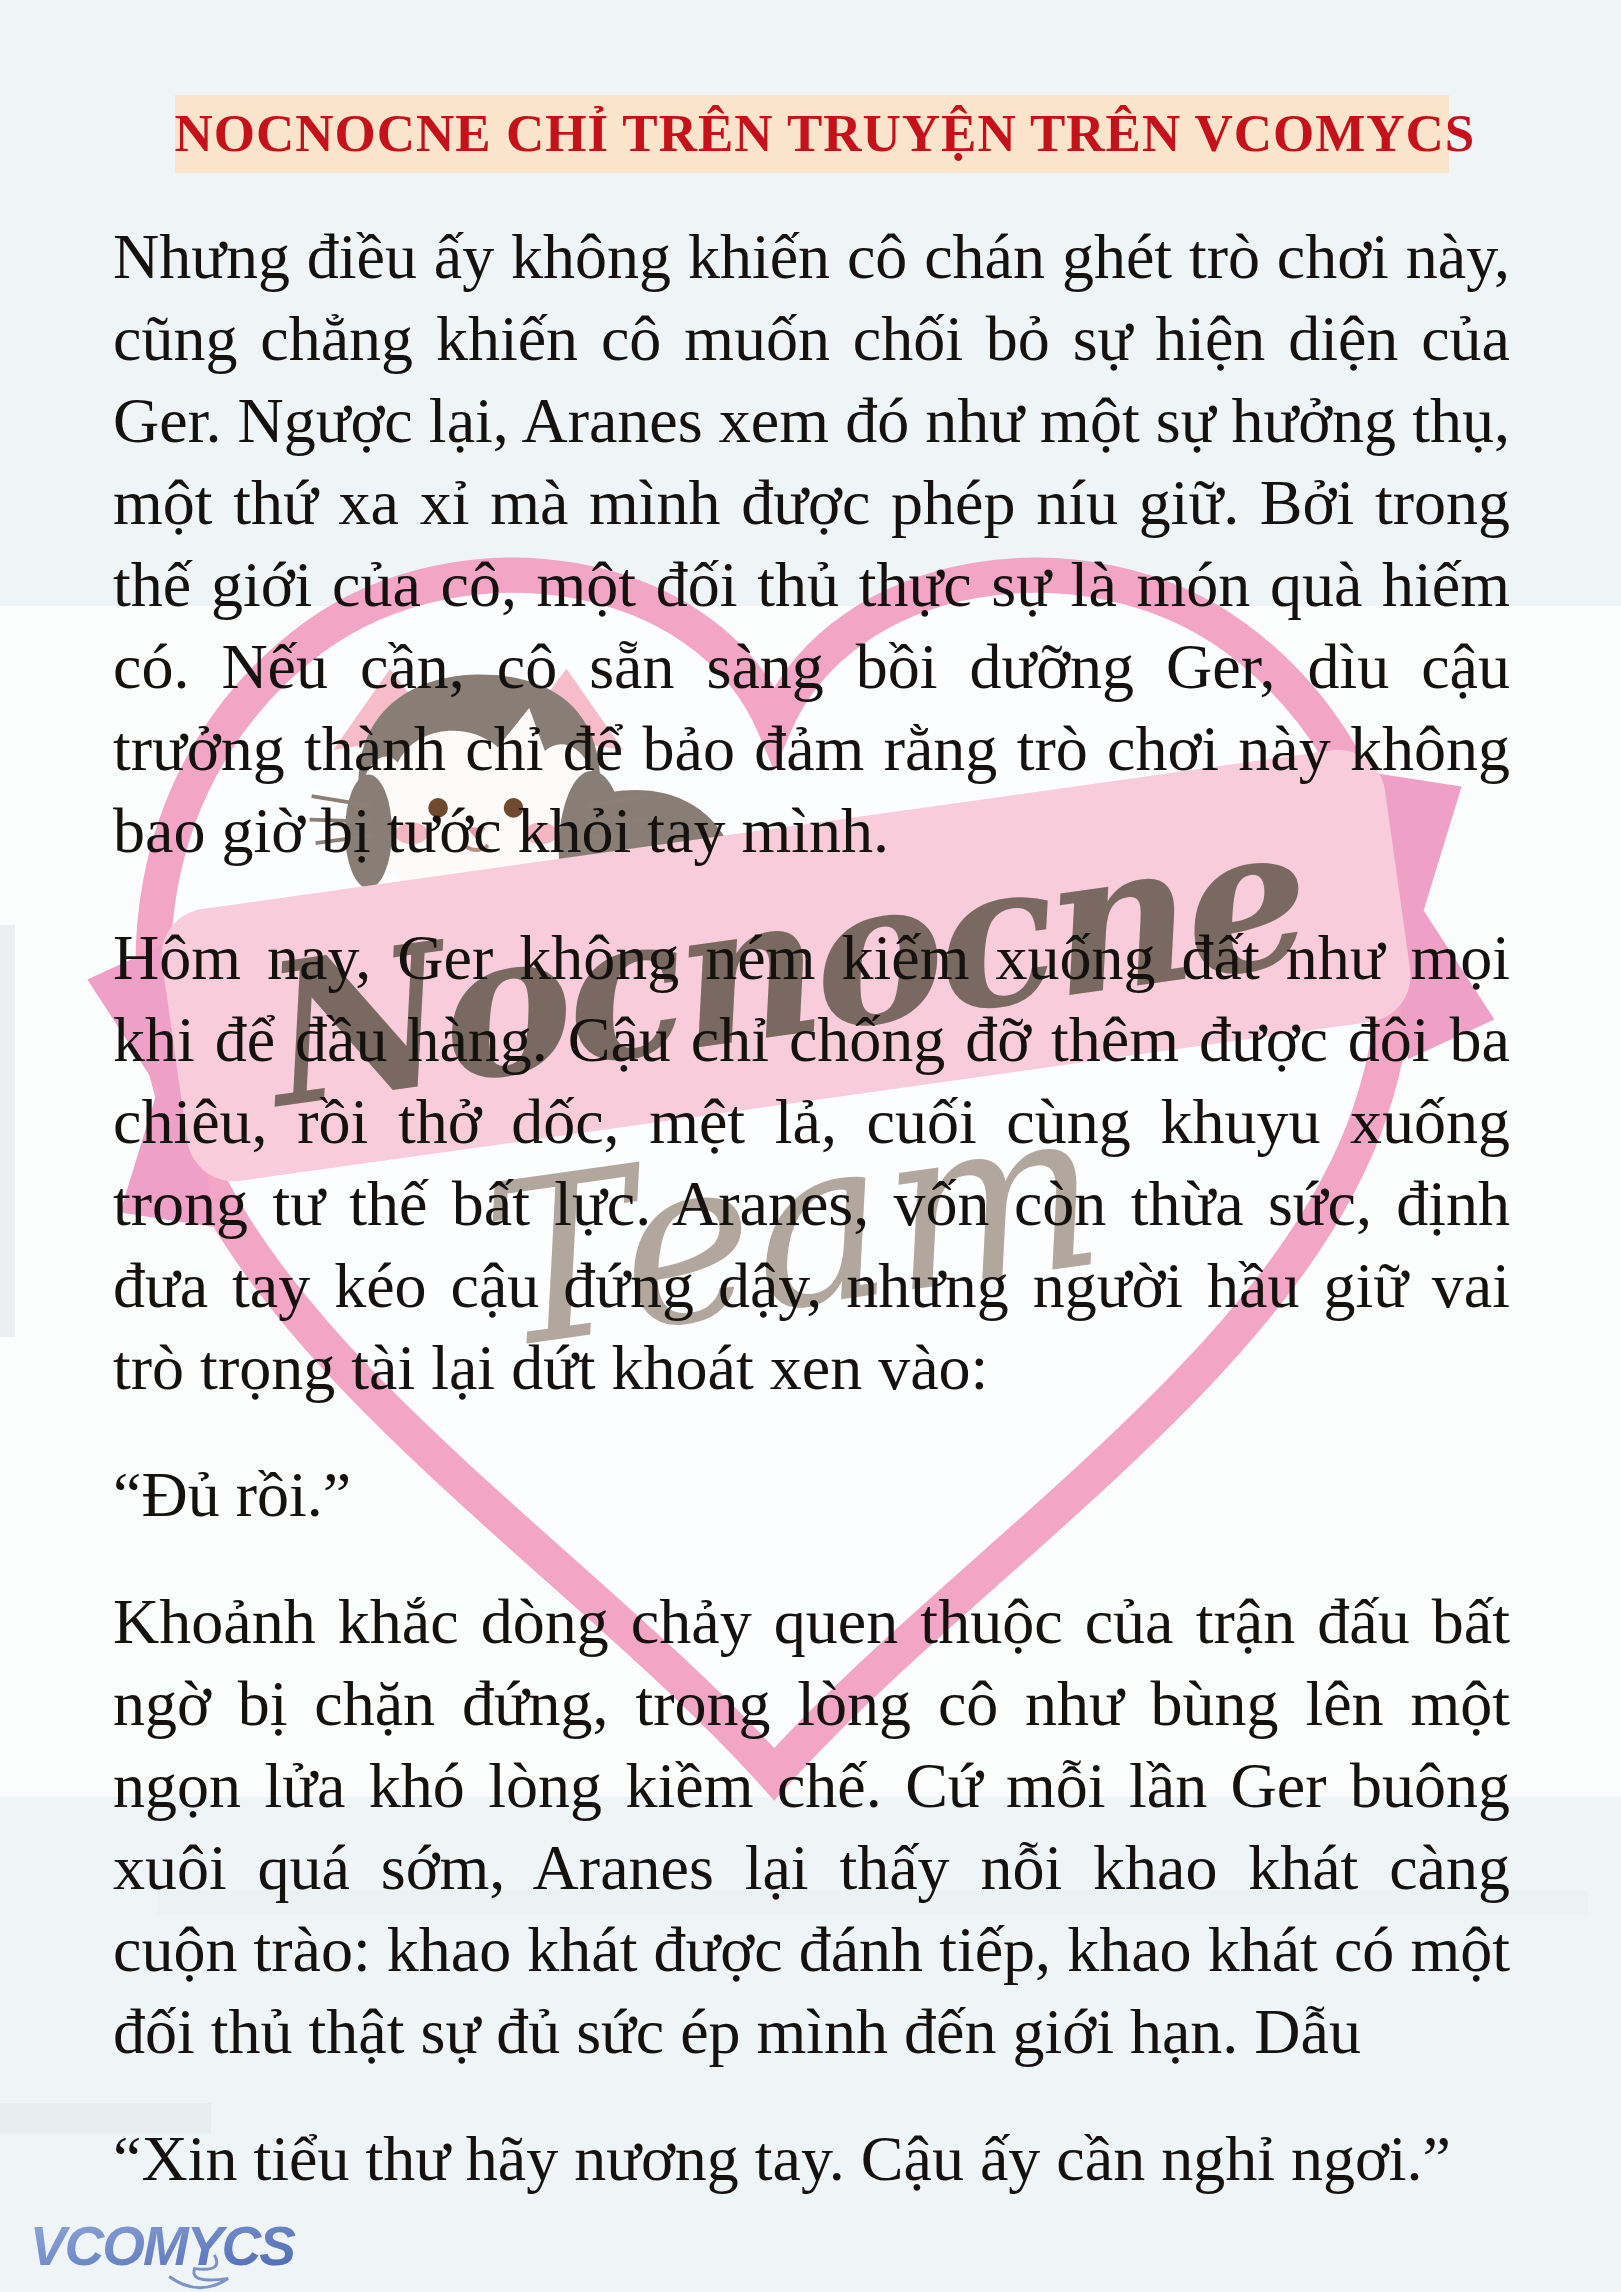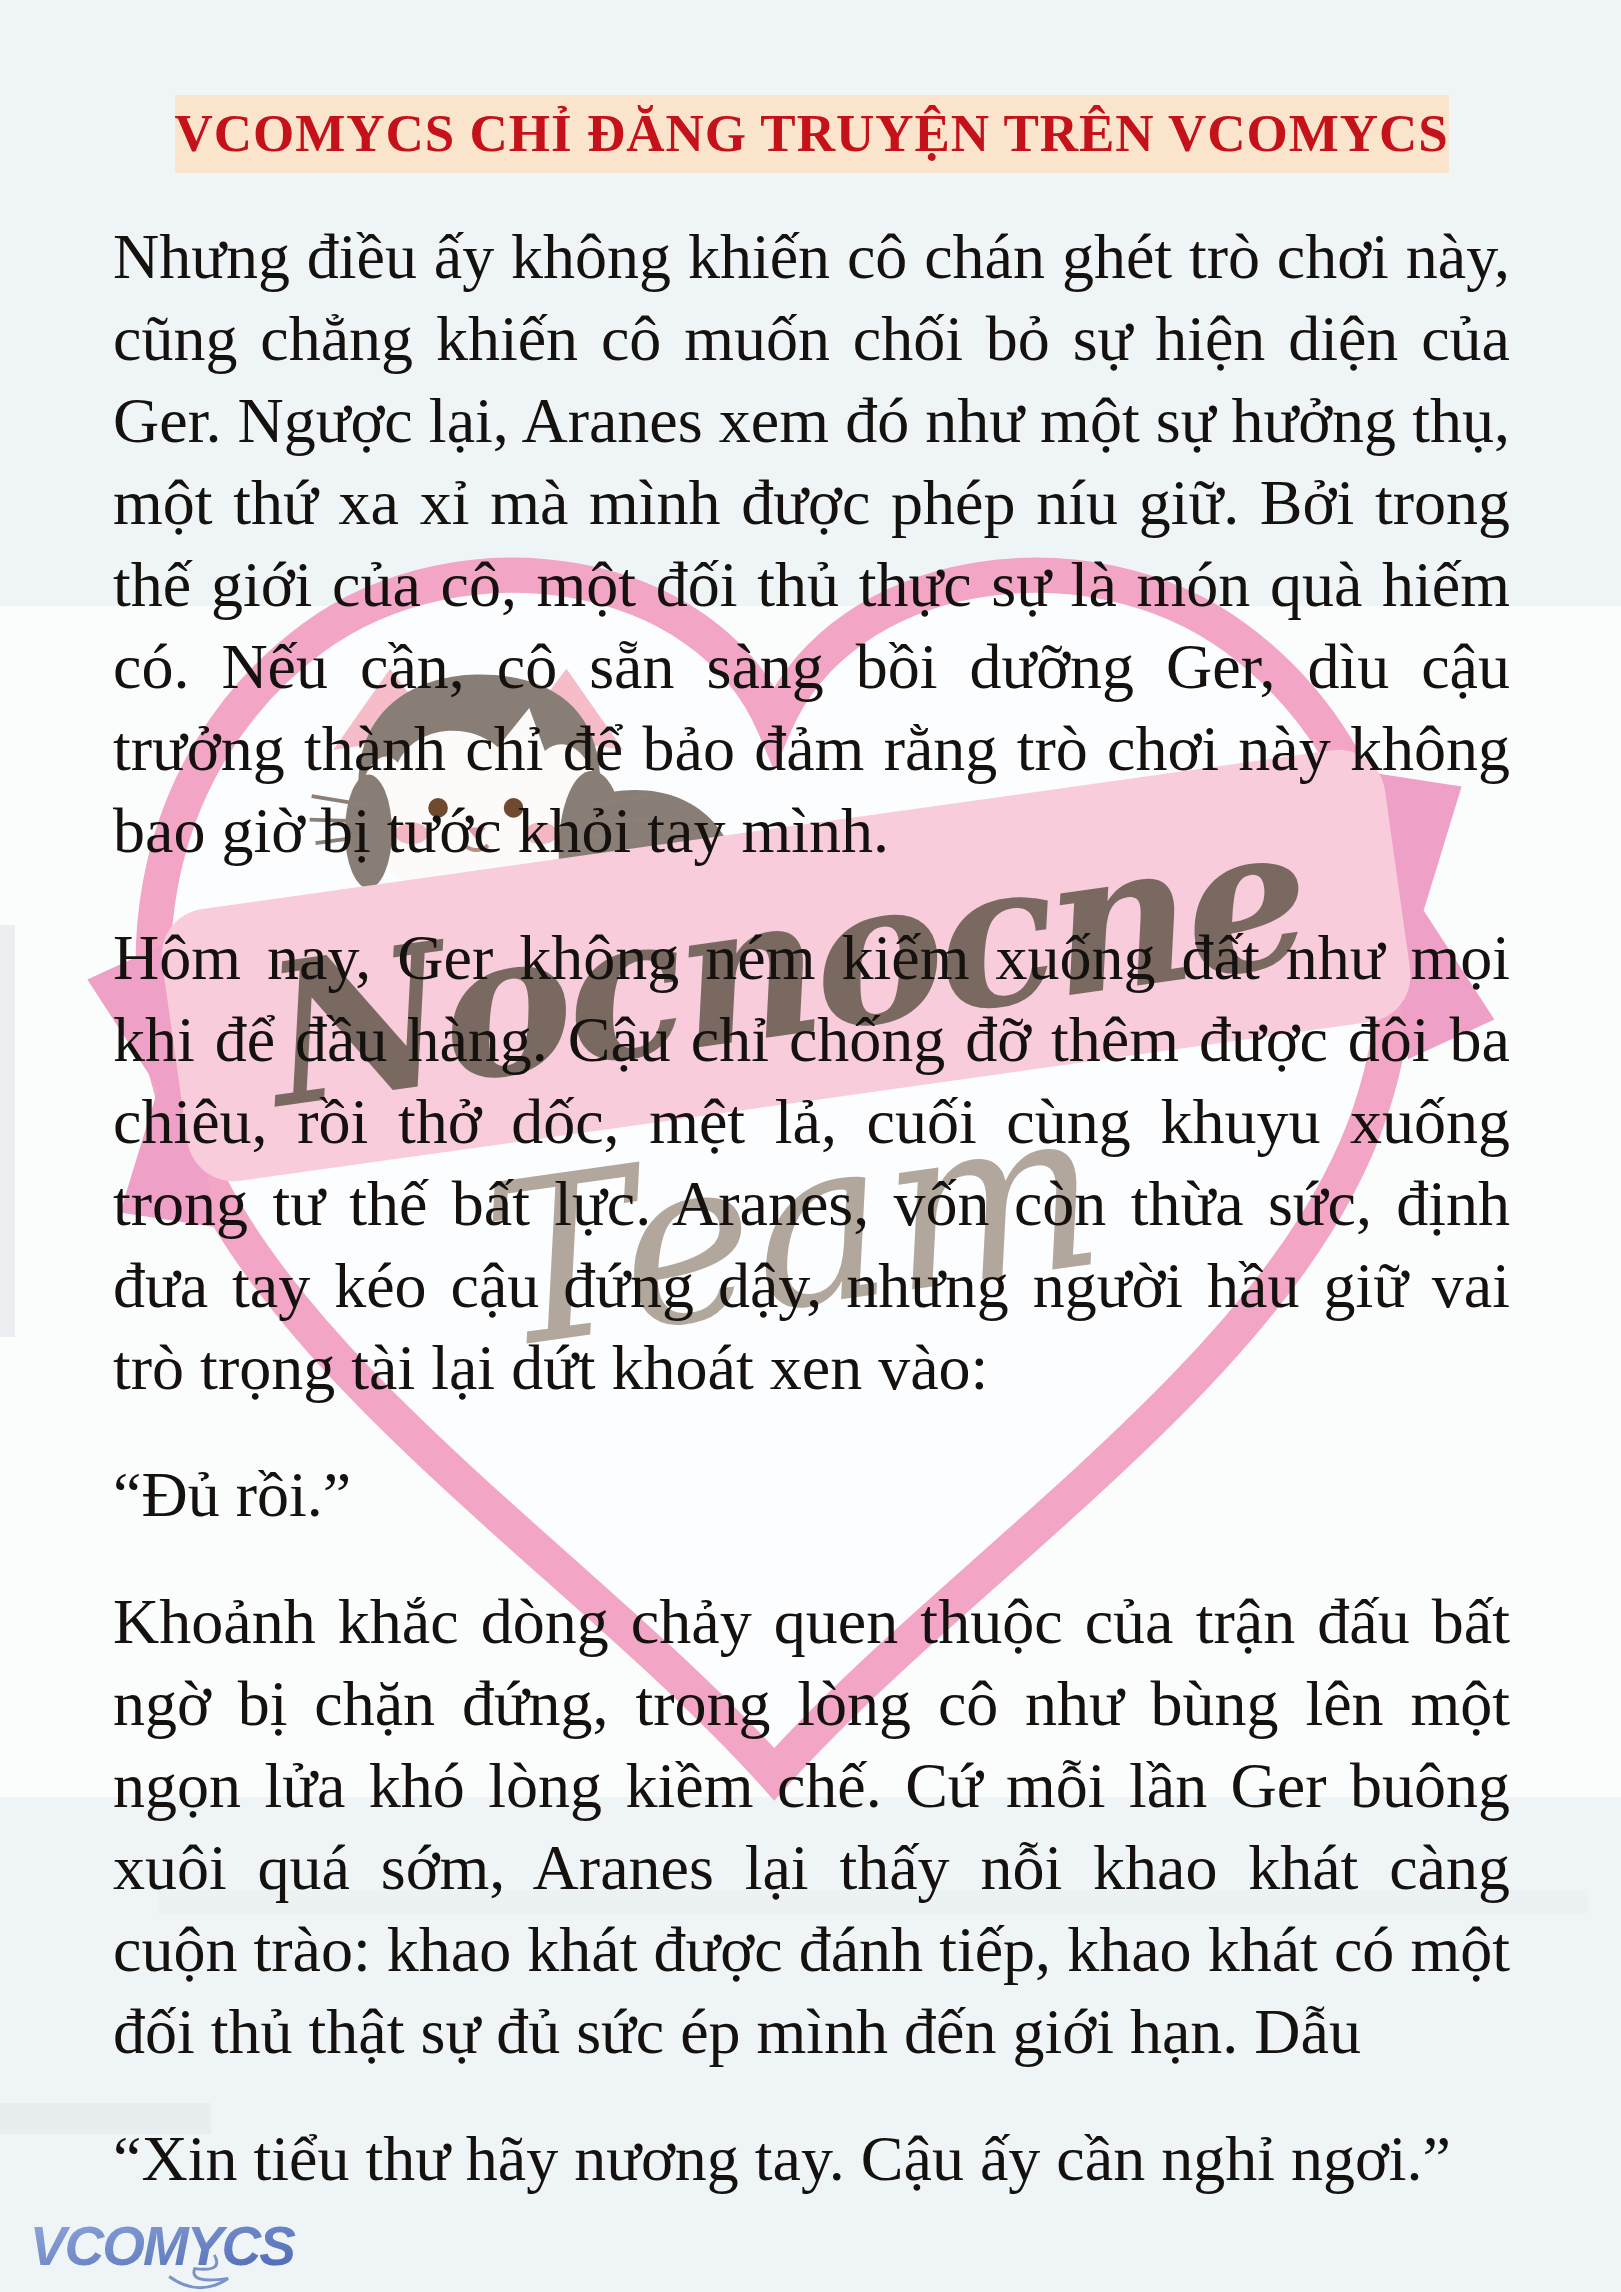--- a/index.html
+++ b/index.html
@@ -101,21 +101,21 @@
       <text x="770" y="1330" text-anchor="middle" font-family="DejaVu Serif, serif" font-size="230" font-style="italic" fill="#a5988b" fill-opacity="0.85">Team</text>
     </g>
   </svg>
 
   <div class="artifact a1"></div>
   <div class="artifact a2"></div>
   <div class="artifact a3"></div>
 
   <div class="content">
     <div class="title-band">
-      <span>VCOMYCS CHỈ ĐĂNG TRUYỆN TRÊN VCOMYCS</span>
+      <span>NOCNOCNE CHỈ TRÊN TRUYỆN TRÊN VCOMYCS</span>
     </div>
     <p>Nhưng điều ấy không khiến cô chán ghét trò chơi này, cũng chẳng khiến cô muốn chối bỏ sự hiện diện của Ger. Ngược lại, Aranes xem đó như một sự hưởng thụ, một thứ xa xỉ mà mình được phép níu giữ. Bởi trong thế giới của cô, một đối thủ thực sự là món quà hiếm có. Nếu cần, cô sẵn sàng bồi dưỡng Ger, dìu cậu trưởng thành chỉ để bảo đảm rằng trò chơi này không bao giờ bị tước khỏi tay mình.</p>
     <p>Hôm nay, Ger không ném kiếm xuống đất như mọi khi để đầu hàng. Cậu chỉ chống đỡ thêm được đôi ba chiêu, rồi thở dốc, mệt lả, cuối cùng khuyu xuống trong tư thế bất lực. Aranes, vốn còn thừa sức, định đưa tay kéo cậu đứng dậy, nhưng người hầu giữ vai trò trọng tài lại dứt khoát xen vào:</p>
     <p>“Đủ rồi.”</p>
     <p>Khoảnh khắc dòng chảy quen thuộc của trận đấu bất ngờ bị chặn đứng, trong lòng cô như bùng lên một ngọn lửa khó lòng kiềm chế. Cứ mỗi lần Ger buông xuôi quá sớm, Aranes lại thấy nỗi khao khát càng cuộn trào: khao khát được đánh tiếp, khao khát có một đối thủ thật sự đủ sức ép mình đến giới hạn. Dẫu</p>
     <p>“Xin tiểu thư hãy nương tay. Cậu ấy cần nghỉ ngơi.”</p>
   </div>
 
   <svg class="logo" width="314" height="108" viewBox="0 0 320 110">
     <defs>

